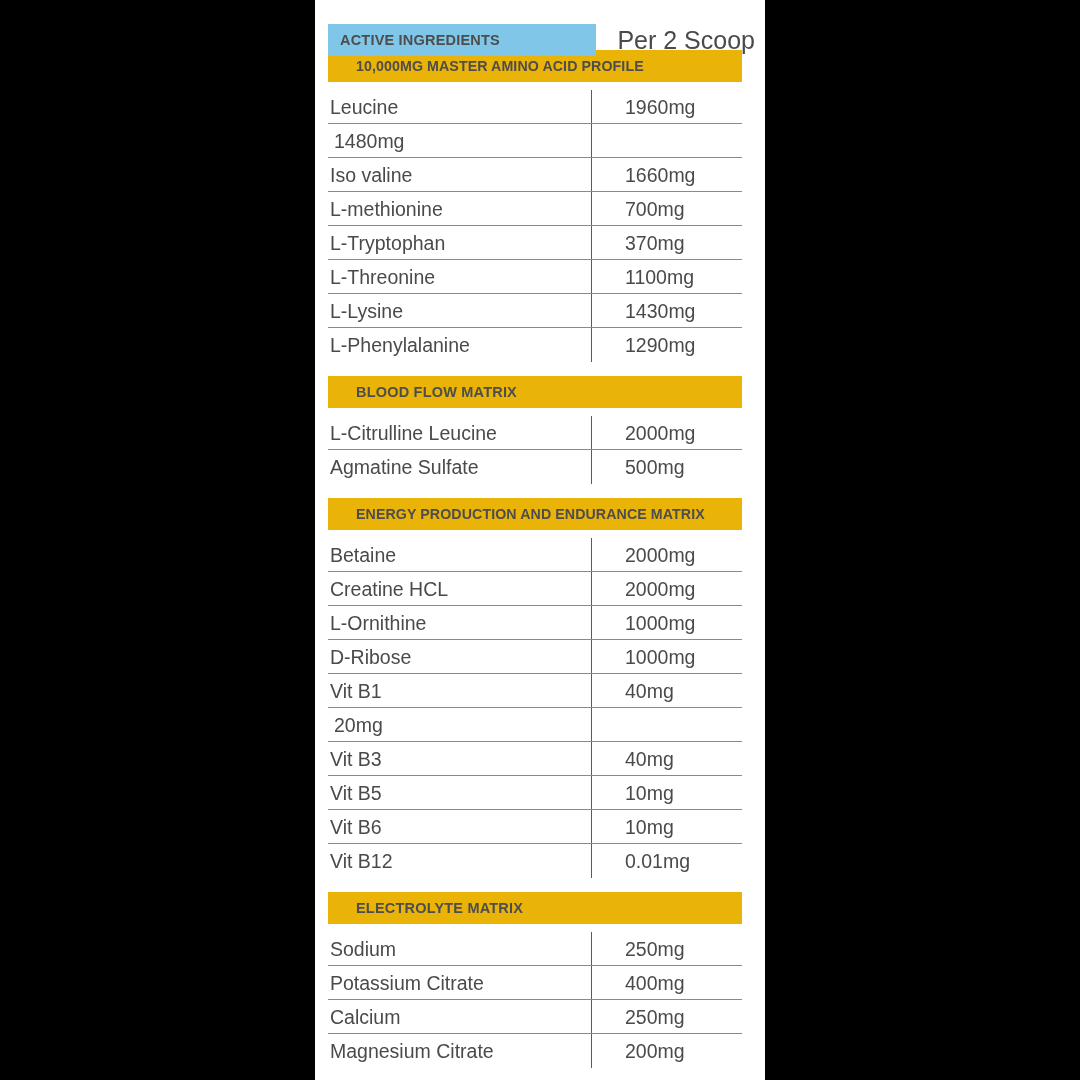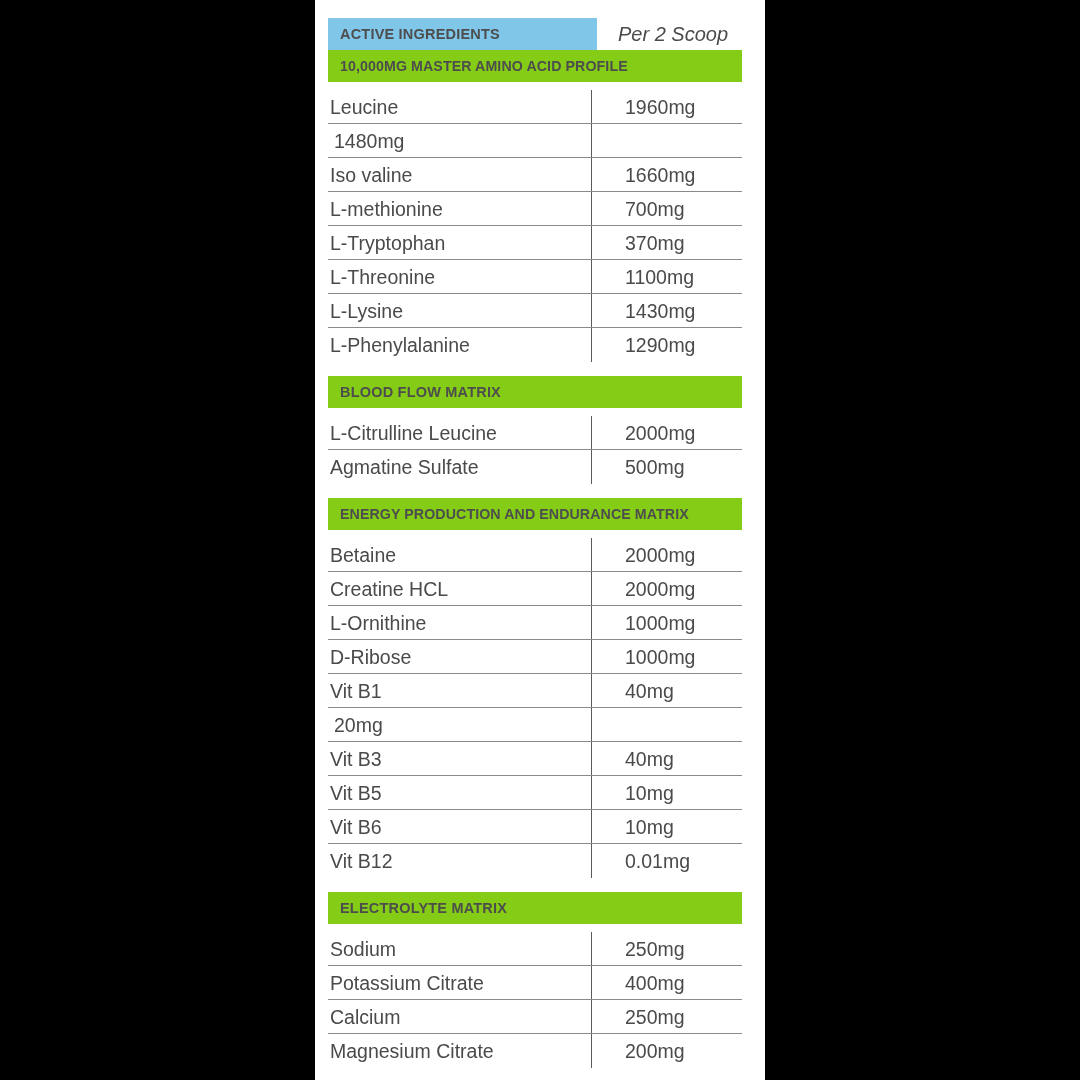--- a/index.html
+++ b/index.html
@@ -29,55 +29,54 @@
     left: 13px;
     top: 0;
     width: 427px;
   }
 
   
   .top-row {
     display: flex;
     align-items: flex-start;
     height: 50px;
-    padding-top: 18px;
+    padding-top: 24px;
     box-sizing: border-box;
   }
   .title-bar {
     width: 269px;
     height: 32px;
     background: #7FC6E9;
     display: flex;
     align-items: center;
     box-sizing: border-box;
     padding-left: 12px;
   }
   .title-bar span {
     font-size: 14.5px;
     font-weight: bold;
     color: #4d4d4d;
     letter-spacing: 0.2px;
   }
   .serving {
     margin-left: 21px;
-    font-size: 20px;
+    font-size: 25px;
     color: #4a4a4a;
     line-height: 32px;
     white-space: nowrap;
-    font-style: italic;
   }
 
   
   .section-bar {
     height: 32px;
-    background: #84cc16;
+    background: #eab308;
     display: flex;
     align-items: center;
     box-sizing: border-box;
-    padding-left: 12px;
+    padding-left: 28px;
     width: 414px;
   }
   .section-bar span {
     font-size: 14.5px;
     font-weight: bold;
     color: #4d4d4d;
     letter-spacing: 0.2px;
     white-space: nowrap;
   }
   .section-bar.wide span { font-size: 14.2px; letter-spacing: 0.1px; }

